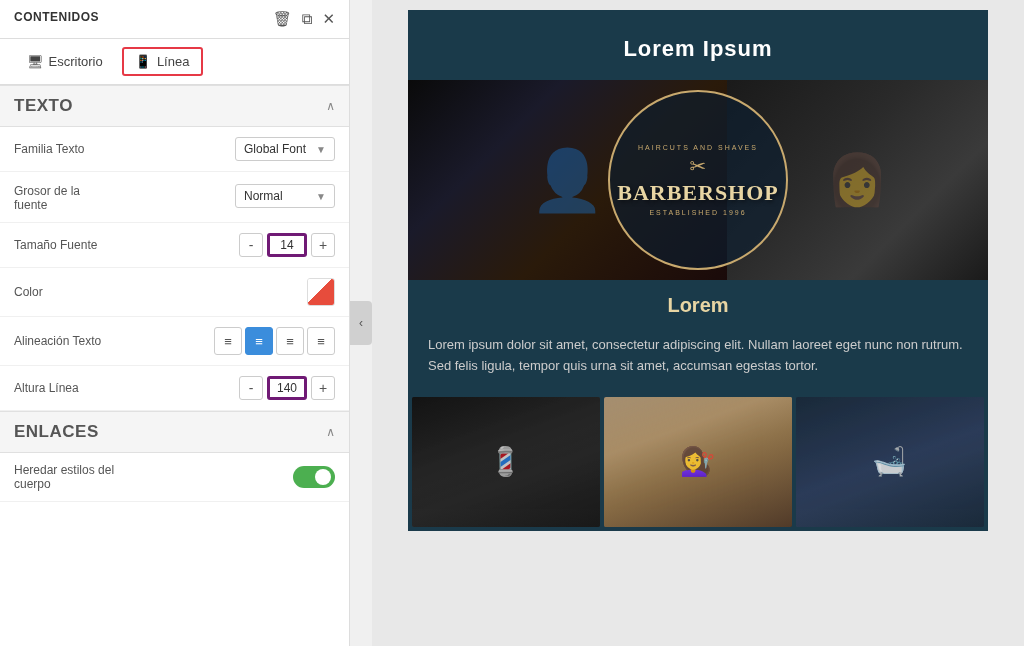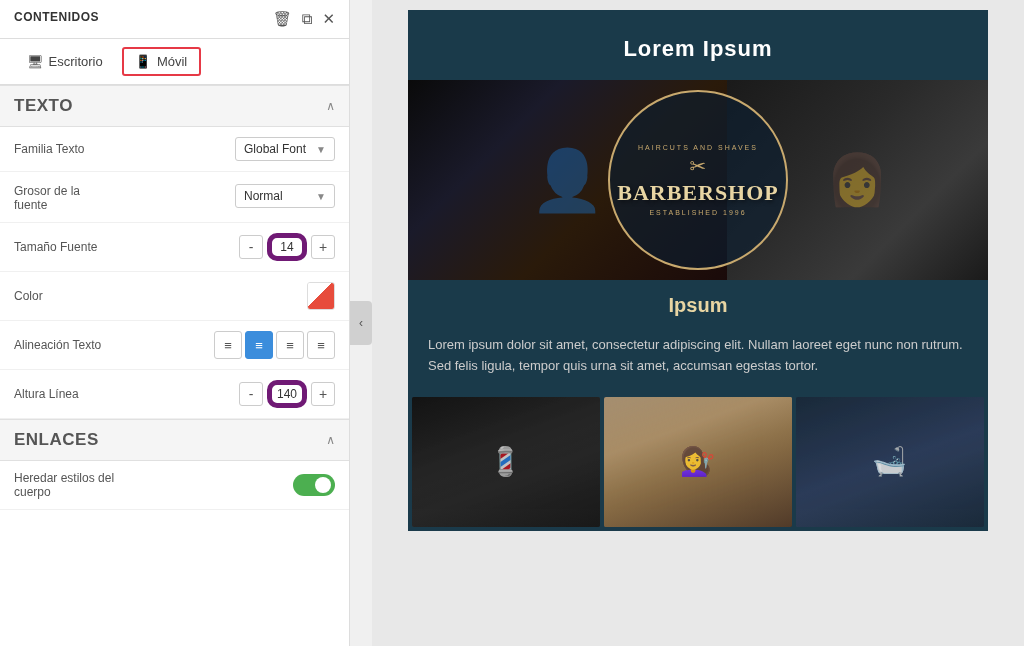--- a/index.html
+++ b/index.html
@@ -157,22 +157,22 @@
       cursor: pointer;
       font-size: 14px;
       color: #555;
       display: flex;
       align-items: center;
       justify-content: center;
       line-height: 1;
     }
 
     .num-value {
-      border: 5px solid #701a75;
-      border-radius: 10px;
+      border: 3px solid #701a75;
+      border-radius: 3px;
       padding: 2px 4px;
       font-size: 12px;
       color: #333;
       text-align: center;
       width: 40px;
     }
 
     .color-swatch {
       width: 28px;
       height: 28px;
@@ -431,21 +431,21 @@
     </div>
   </div>
 
   <div class="device-tabs">
     <div class="device-tab">
       <span>🖥</span>
       <span>Escritorio</span>
     </div>
     <div class="device-tab active-highlighted">
       <span>📱</span>
-      <span>Móvil</span>
+      <span>Línea</span>
     </div>
   </div>
 
   <div class="panel-scroll">
 
     <div class="section-header">
       <span class="section-title">TEXTO</span>
       <span class="section-toggle">∧</span>
     </div>
 
@@ -551,21 +551,21 @@
         <div class="barbershop-logo" style="position:relative;z-index:2;background:rgba(10,30,50,0.6);padding:12px 20px;border-radius:50%;width:180px;height:180px;display:flex;flex-direction:column;align-items:center;justify-content:center;border:2px solid #c8a96e;">
           <div class="top-text" style="font-size:7px;letter-spacing:2px;color:#c8a96e;text-transform:uppercase;text-align:center;">HAIRCUTS AND SHAVES</div>
           <div class="scissors" style="font-size:20px;margin:3px 0;">✂</div>
           <div class="main-text" style="font-size:22px;font-weight:bold;color:#e8d5a3;letter-spacing:1px;font-family:Georgia,serif;line-height:1.1;text-align:right;">BARBERSHOP</div>
           <div class="sub-text" style="font-size:7px;letter-spacing:2px;color:#c8a96e;text-transform:uppercase;margin-top:3px;text-align:center;">ESTABLISHED 1996</div>
         </div>
       </div>
     </div>
 
     <div class="email-section-title">
-      <h2>Ipsum</h2>
+      <h2>Lorem</h2>
     </div>
 
     <div class="email-body">
       <p>Lorem ipsum dolor sit amet, consectetur adipiscing elit. Nullam laoreet eget nunc non rutrum. Sed felis ligula, tempor quis urna sit amet, accumsan egestas tortor.</p>
     </div>
 
     <div class="email-images">
       <div class="img-placeholder img-1">
         <div class="img-person" style="background:linear-gradient(160deg,#111 0%,#222 40%,#181818 100%);font-size:28px;opacity:0.7;">💈</div>
       </div>

